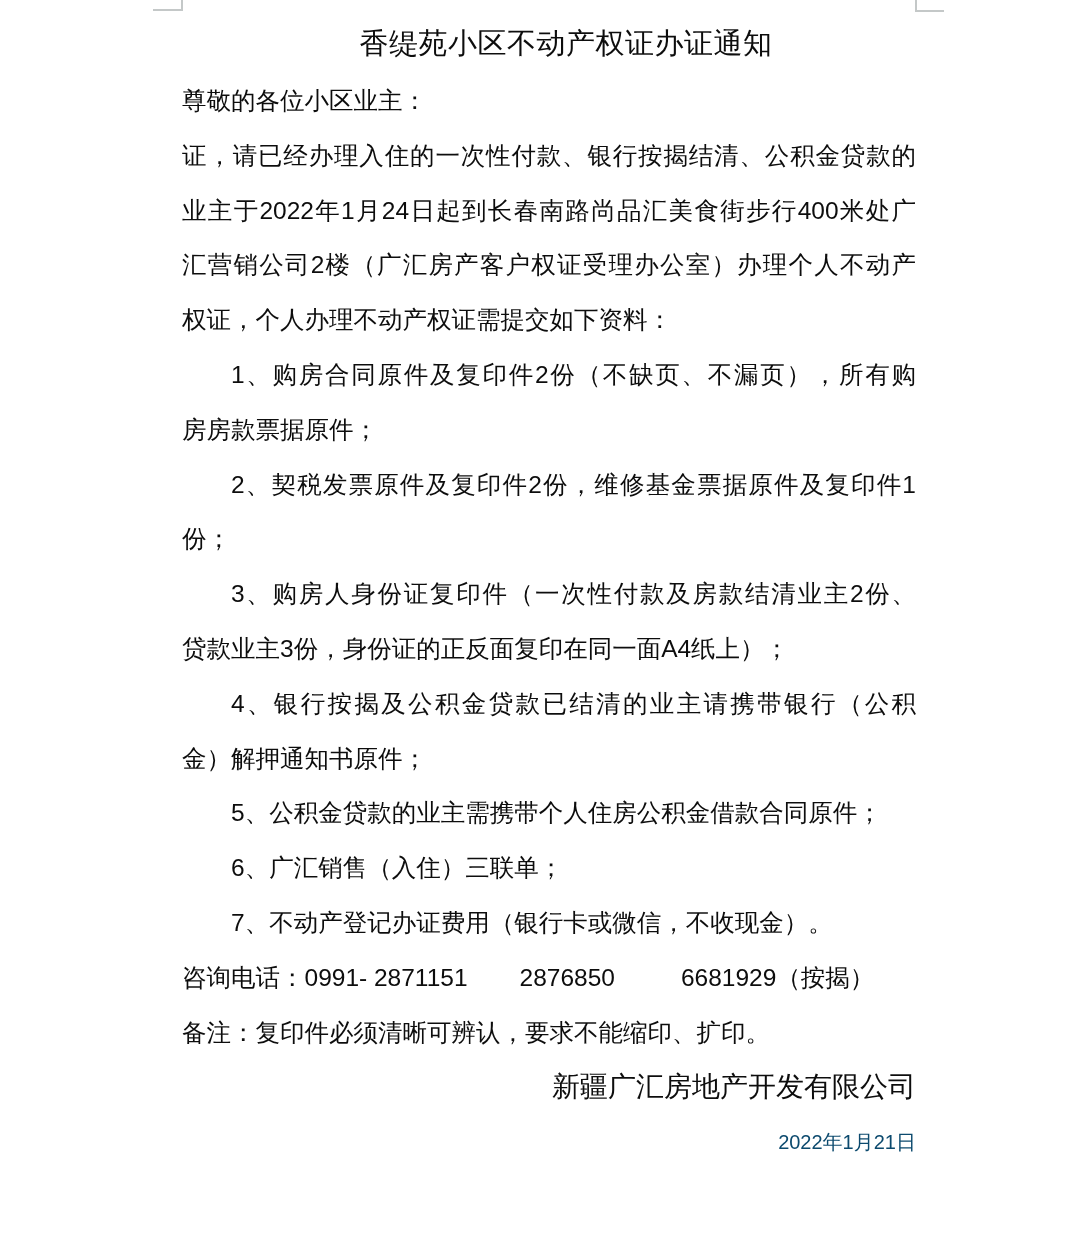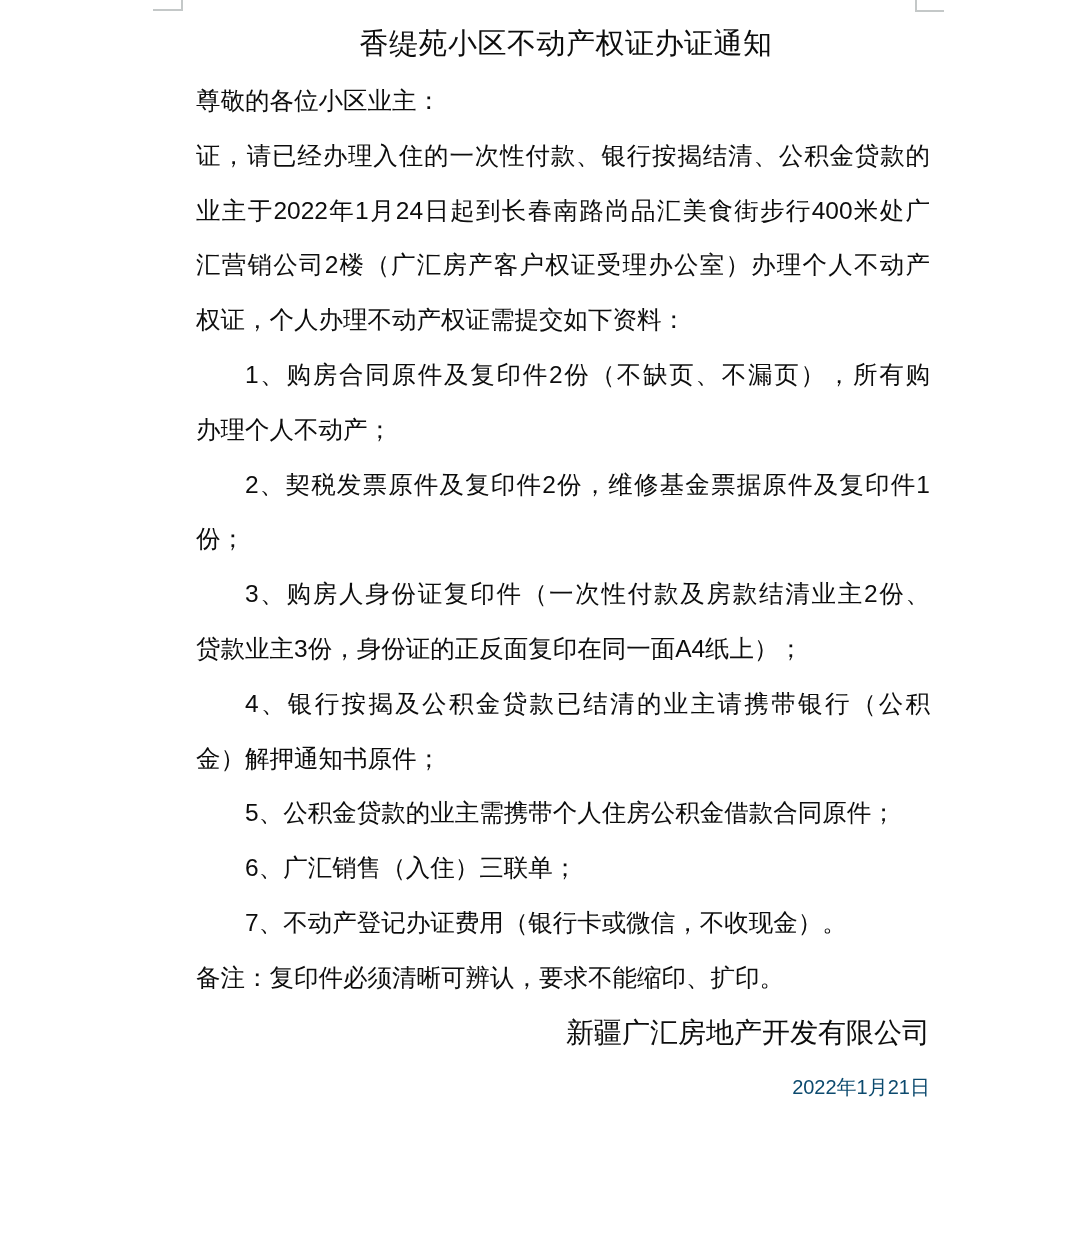--- a/index.html
+++ b/index.html
@@ -45,21 +45,21 @@
     padding-left: 28px;
     box-sizing: border-box;
     font-size: 29px;
     line-height: 32px;
     letter-spacing: 0.5px;
     color: #0d0d0d;
   }
   .doc-body {
     position: absolute;
     top: 74px;
-    left: 196px;
+    left: 182px;
     width: 734px;
   }
   .doc-body .line {
     height: 54.8px;
     line-height: 54.8px;
     font-size: 24.5px;
     white-space: nowrap;
     color: #0d0d0d;
   }
   .doc-body .line.indent { padding-left: 49px; }
@@ -114,32 +114,35 @@
 
   <div class="doc-body">
 
     <div>
         <div class="line">尊敬的各位小区业主：</div>
         <div class="line fill">证，请已经办理入住的一次性付款、银行按揭结清、公积金贷款的</div>
         <div class="line fill">业主于2022年1月24日起到长春南路尚品汇美食街步行400米处广</div>
         <div class="line fill">汇营销公司2楼（广汇房产客户权证受理办公室）办理个人不动产</div>
         <div class="line">权证，个人办理不动产权证需提交如下资料：</div>
         <div class="line indent fill">1、购房合同原件及复印件2份（不缺页、不漏页），所有购</div>
-        <div class="line">办理个人不动产；</div>
+        <div class="line">房房款票据原件；</div>
         <div class="line indent fill">2、契税发票原件及复印件2份，维修基金票据原件及复印件1</div>
         <div class="line">份；</div>
         <div class="line indent fill">3、购房人身份证复印件（一次性付款及房款结清业主2份、</div>
         <div class="line">贷款业主3份，身份证的正反面复印在同一面A4纸上）；</div>
         <div class="line indent fill">4、银行按揭及公积金贷款已结清的业主请携带银行（公积</div>
         <div class="line">金）解押通知书原件；</div>
         <div class="line indent">5、公积金贷款的业主需携带个人住房公积金借款合同原件；</div>
         <div class="line indent">6、广汇销售（入住）三联单；</div>
         <div class="line indent">7、不动产登记办证费用（银行卡或微信，不收现金）。</div>
       </div>
 
+    <div class="contact-line">
+      <span class="prefix">咨询电话：</span><span class="num-1">0991- 2871151</span><span class="num-2">2876850</span><span class="num-3">6681929（按揭）</span>
+    </div>
 
     <div class="note-line">备注：复印件必须清晰可辨认，要求不能缩印、扩印。</div>
 
     <div class="signature-line">新疆广汇房地产开发有限公司</div>
 
     <div class="date-line">2022年1月21日</div>
 
   </div>
 
 </div>

